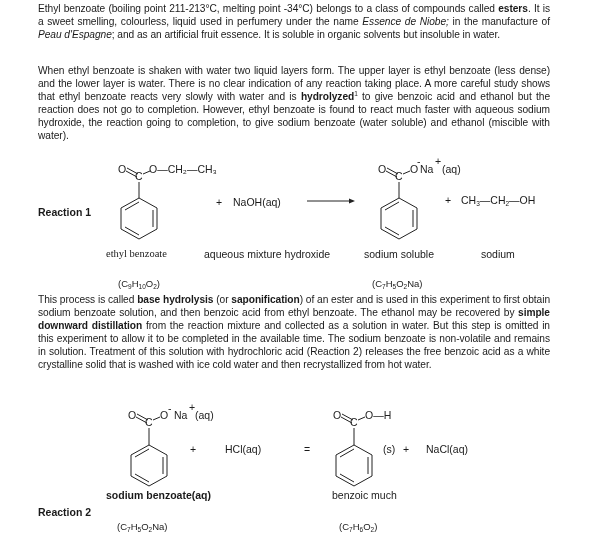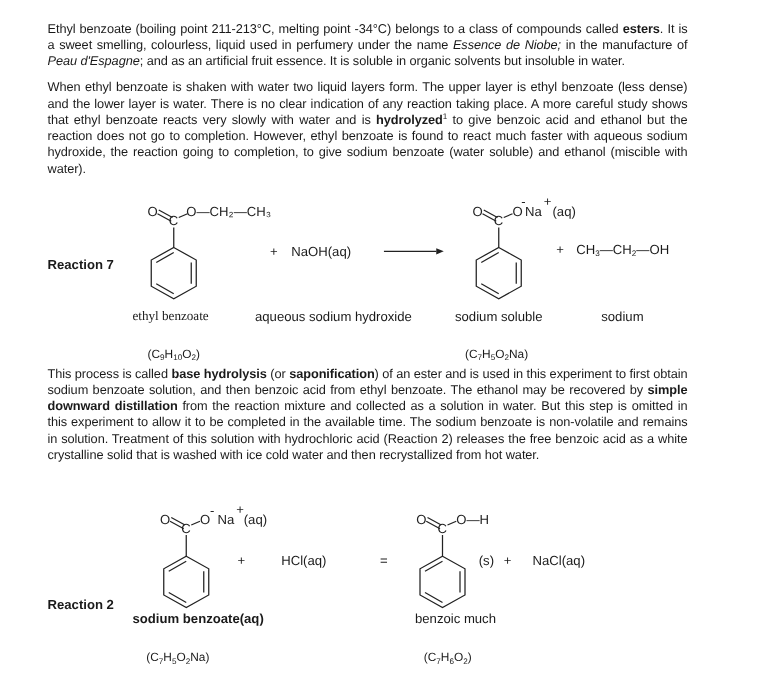--- a/index.html
+++ b/index.html
@@ -20,29 +20,29 @@
   sub { font-size: 6.5px; vertical-align: -2px; line-height: 0; }
   sup { font-size: 6.5px; vertical-align: 4px; line-height: 0; }
   svg.mol { position: absolute; overflow: visible; }
   svg.mol line { stroke: #222; stroke-width: 1; }
   svg.mol text { font-family: "Liberation Sans", sans-serif; font-size: 10.5px; fill: #222; }
   .arrow { position: absolute; }
 </style>
 </head>
 <body>
 
-<div class="para" style="top:17px;">
+<div class="para" style="top:2px;">
   <span>Ethyl benzoate (boiling point 211-213°C, melting point -34°C) belongs to a class of compounds called </span><b>esters</b><span>. It is a sweet smelling, colourless, liquid used in perfumery under the name </span><i>Essence de Niobe;</i><span> in the manufacture of </span><i>Peau d'Espagne</i><span>; and as an artificial fruit essence. It is soluble in organic solvents but insoluble in water.</span>
 </div>
 
 <div class="para" style="top:64px;">
   <span>When ethyl benzoate is shaken with water two liquid layers form. The upper layer is ethyl benzoate (less dense) and the lower layer is water. There is no clear indication of any reaction taking place. A more careful study shows that ethyl benzoate reacts very slowly with water and is </span><b>hydrolyzed</b><sup>1</sup><span> to give benzoic acid and ethanol but the reaction does not go to completion. However, ethyl benzoate is found to react much faster with aqueous sodium hydroxide, the reaction going to completion, to give sodium benzoate (water soluble) and ethanol (miscible with water).</span>
 </div>
 
-<div class="abs rxn-label" style="left:38px; top:206px;">Reaction 7</div>
+<div class="abs rxn-label" style="left:38px; top:206px;">Reaction 1</div>
 
 <svg class="mol" style="left:110px; top:150px;" width="130" height="95">
   <text x="8" y="23">O</text>
   <text x="25" y="30" font-size="8">C</text>
   <line x1="16" y1="21" x2="27" y2="27"></line>
   <line x1="17" y1="18" x2="28" y2="24"></line>
   <line x1="33" y1="24" x2="40" y2="21"></line>
   <text x="39" y="23">O—CH₂—CH₃</text>
   <line x1="29" y1="32" x2="29" y2="48"></line>
   <polygon points="29,48 47,58 47,79 29,89 11,79 11,58" fill="none" stroke="#222" stroke-width="1"></polygon>
@@ -76,36 +76,36 @@
   <line x1="43" y1="60" x2="43" y2="77"></line>
   <line x1="15" y1="77" x2="29" y2="85"></line>
 </svg>
 
 <div class="abs" style="left:445px; top:194px;">+</div>
 <div class="abs" style="left:461px; top:194px;">
   <span>CH</span><sub>3</sub><span>—CH</span><sub>2</sub><span>—OH</span>
 </div>
 
 <div class="abs" style="left:106px; top:248px;font-family:Liberation Serif, serif;">ethyl benzoate</div>
-<div class="abs" style="left:204px; top:248px;">aqueous sodium hydroxide</div>
+<div class="abs" style="left:204px; top:248px;">aqueous mixture hydroxide</div>
 <div class="abs" style="left:364px; top:248px;">sodium soluble</div>
 <div class="abs" style="left:481px; top:248px;">sodium</div>
 
 <div class="abs small" style="left:118px; top:278px;">
   <span>(C</span><sub>9</sub><span>H</span><sub>10</sub><span>O</span><sub>2</sub><span>)</span>
 </div>
 <div class="abs small" style="left:372px; top:278px;">
   <span>(C</span><sub>7</sub><span>H</span><sub>5</sub><span>O</span><sub>2</sub><span>Na)</span>
 </div>
 
 <div class="para" style="top:293px;">
   <span>This process is called </span><b>base hydrolysis</b><span> (or </span><b>saponification</b><span>) of an ester and is used in this experiment to first obtain sodium benzoate solution, and then benzoic acid from ethyl benzoate.  The ethanol may be recovered by </span><b>simple downward distillation</b><span> from the reaction mixture and collected as a solution in water. But this step is omitted in this experiment to allow it to be completed in the available time.  The sodium benzoate is non-volatile and remains in solution. Treatment of this solution with hydrochloric acid (Reaction 2) releases the free benzoic acid as a white crystalline solid that is washed with ice cold water and then recrystallized from hot water.</span>
 </div>
 
-<div class="abs rxn-label" style="left:38px; top:478px;text-align:right;">Reaction 2</div>
+<div class="abs rxn-label" style="left:38px; top:506px;text-align:right;">Reaction 2</div>
 
 <svg class="mol" style="left:120px; top:400px;" width="130" height="95">
   <text x="8" y="19">O</text>
   <text x="25" y="26" font-size="8">C</text>
   <line x1="16" y1="17" x2="27" y2="23"></line>
   <line x1="17" y1="14" x2="28" y2="20"></line>
   <line x1="33" y1="20" x2="40" y2="17"></line>
   <text x="40" y="19">O</text>
   <text x="48" y="12" font-size="7">-</text>
   <text x="54" y="19">Na</text>

